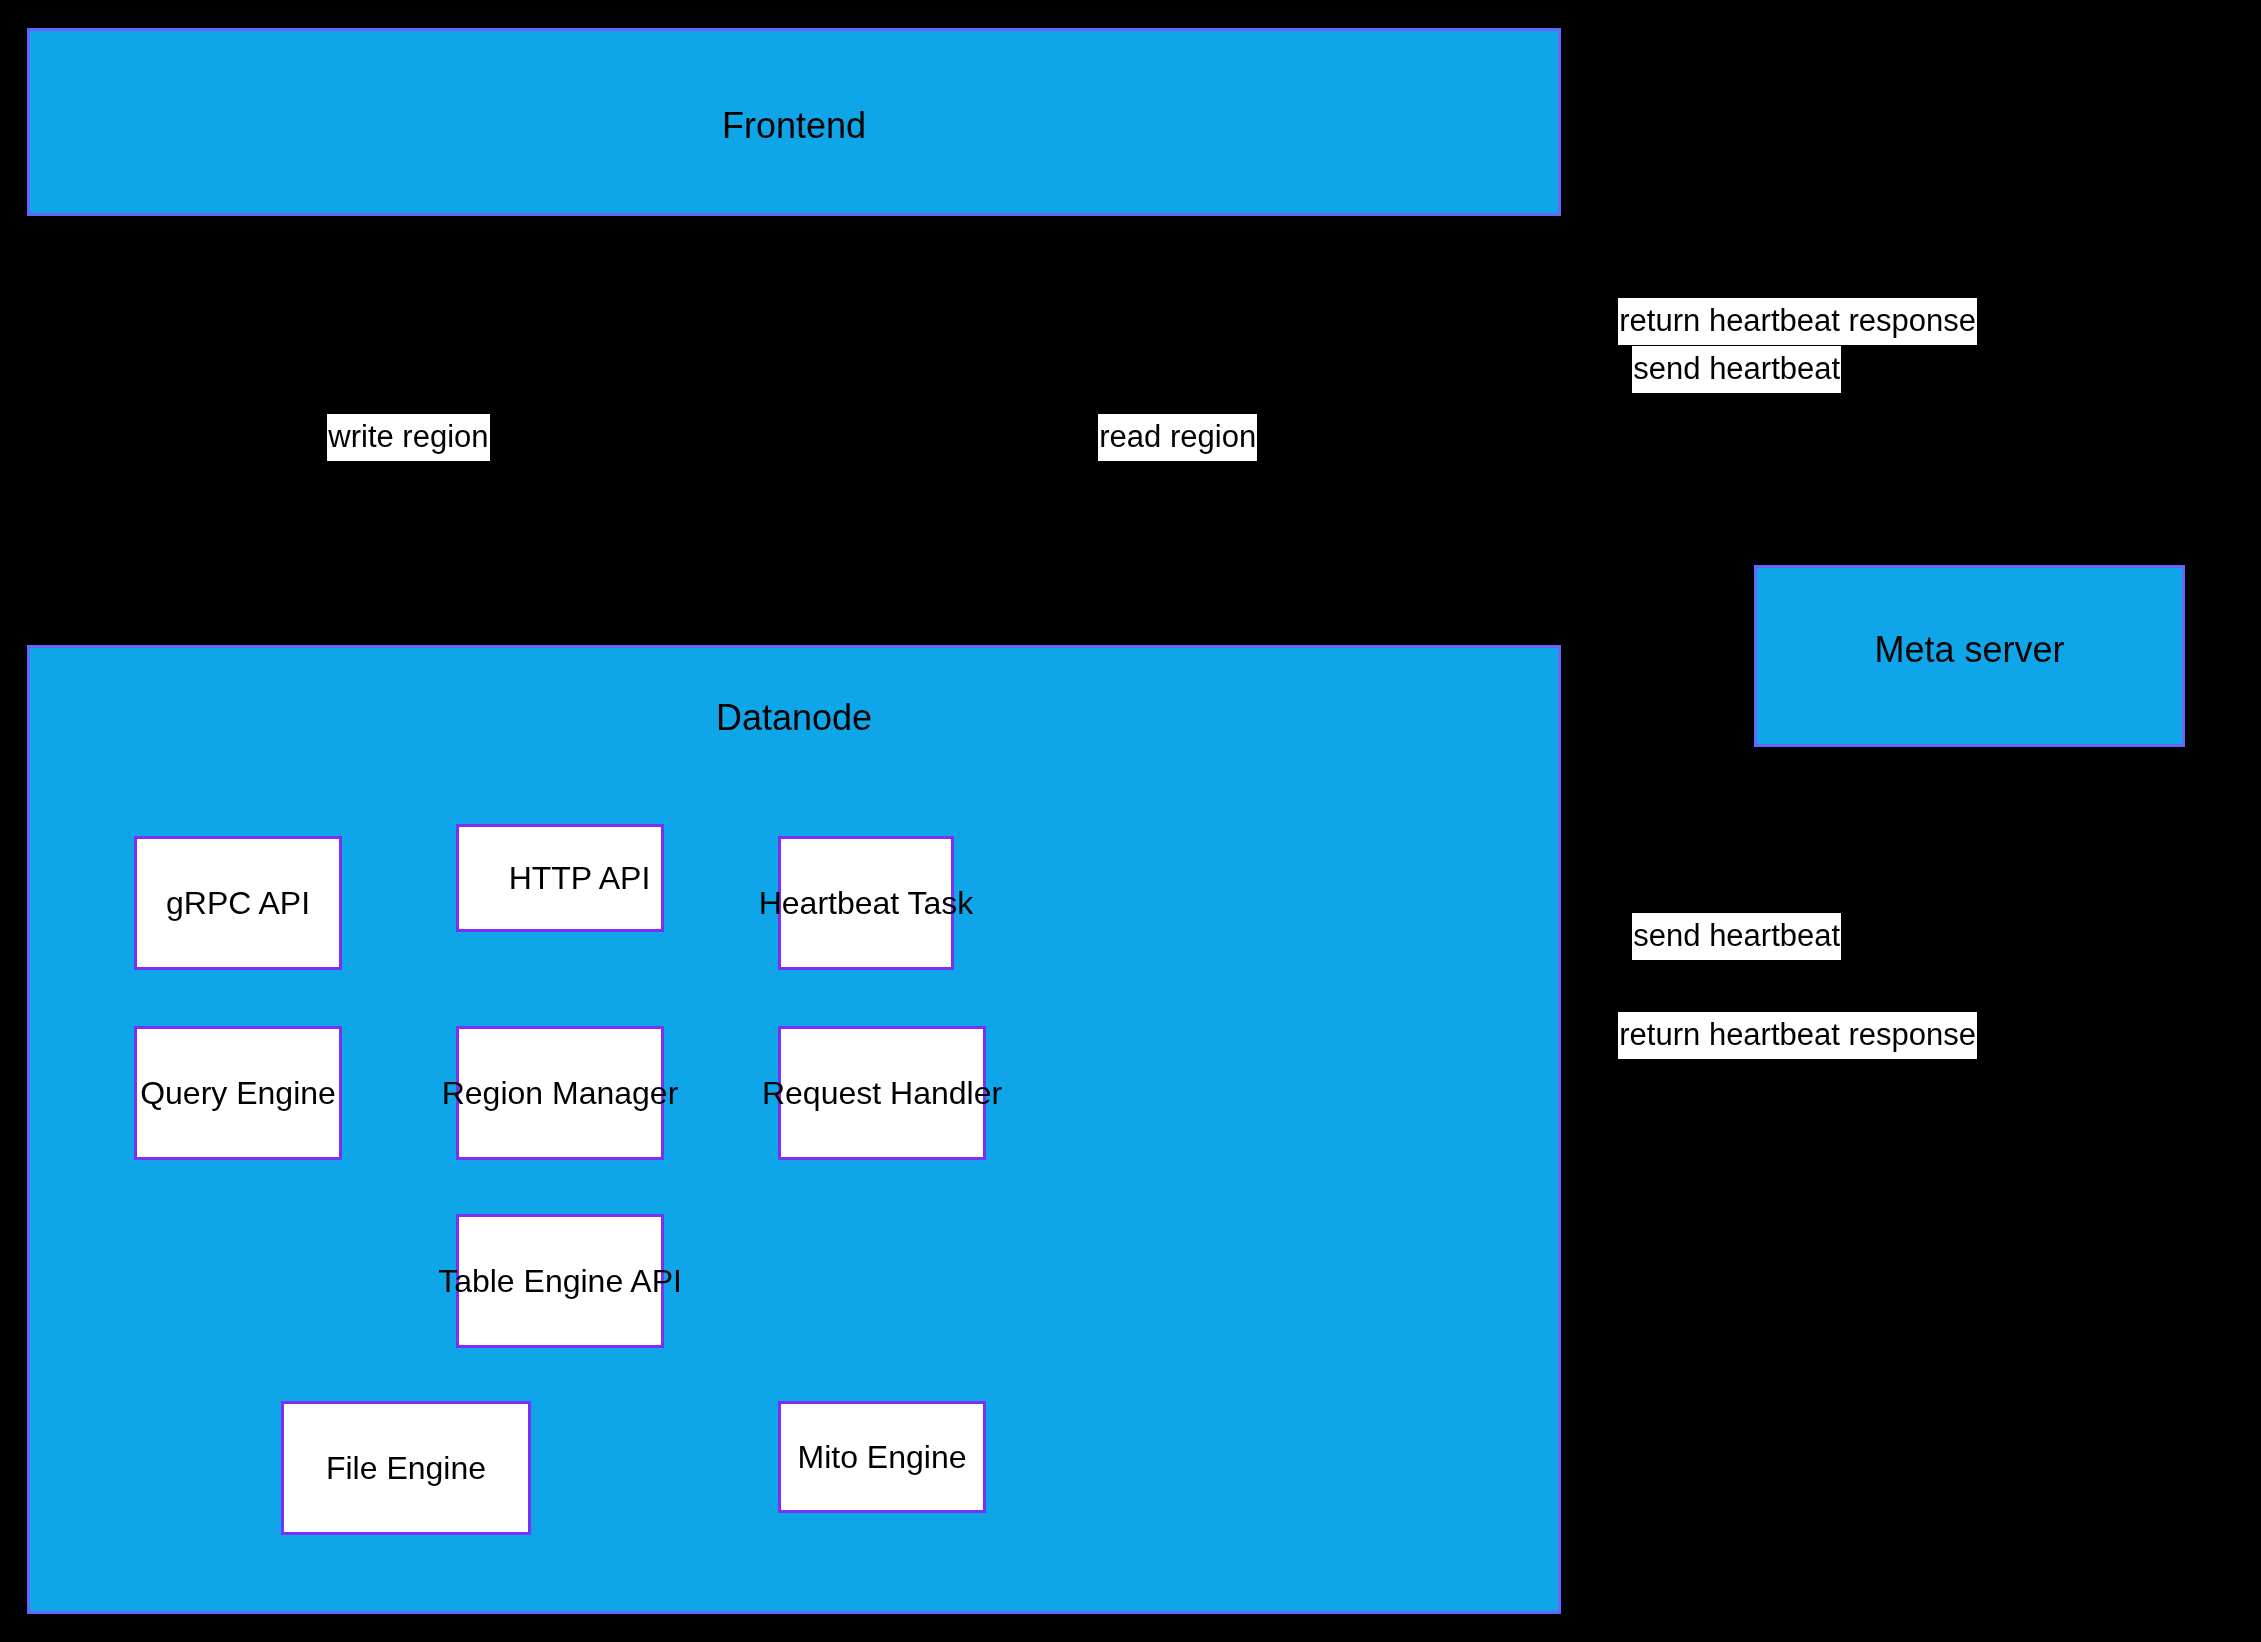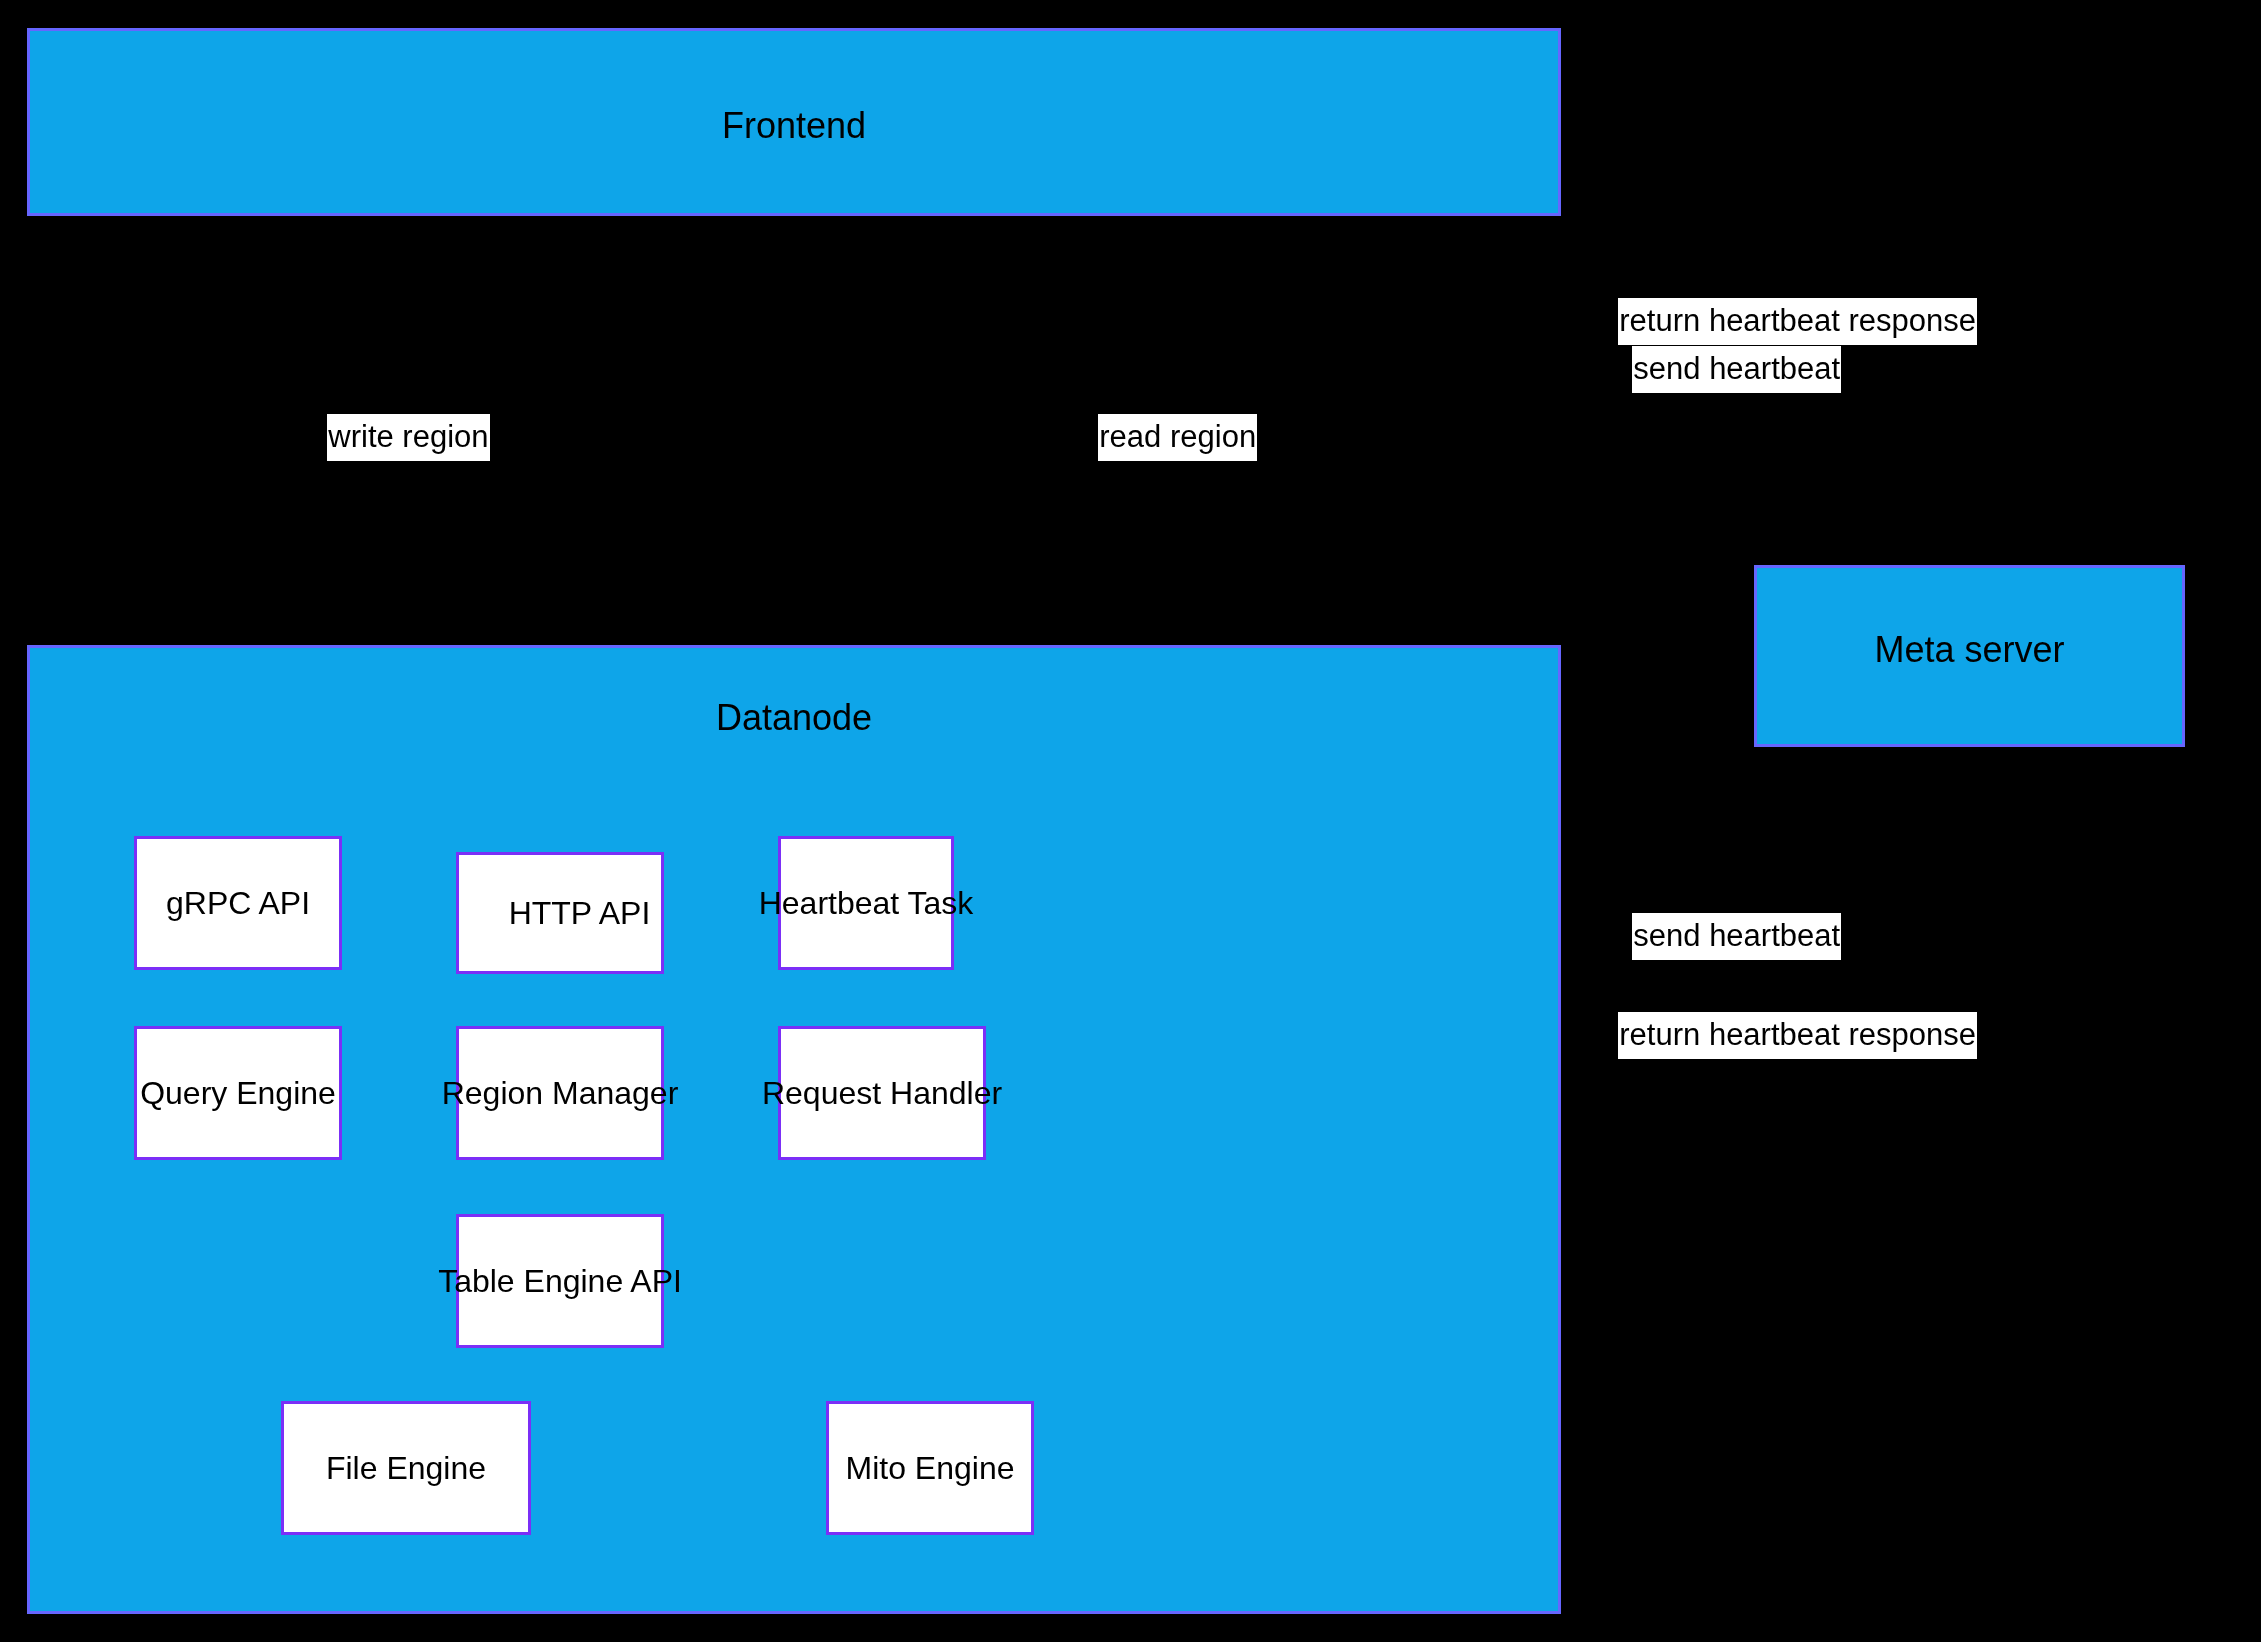--- a/index.html
+++ b/index.html
@@ -101,21 +101,21 @@
   <div class="node-outer" style="left:1754px; top:565px; width:431px; height:182px;">
     <div class="node-title" style="top:62px;">Meta server</div>
   </div>
 
   <div class="node-outer" style="left:27px; top:645px; width:1534px; height:969px;">
     <div class="node-title" style="top:50px;">Datanode</div>
 
     <div class="node-inner" style="left:104px; top:188px; width:208px; height:134px;">
       <span class="node-label">gRPC API</span>
     </div>
-    <div class="node-inner" style="left:426px; top:204px; width:208px; height:122px;padding-left:39px;">
+    <div class="node-inner" style="left:426px; top:176px; width:208px; height:108px;padding-left:39px;">
       <span class="node-label">HTTP API</span>
     </div>
     <div class="node-inner" style="left:748px; top:188px; width:176px; height:134px;">
       <span class="node-label">Heartbeat Task</span>
     </div>
 
     <div class="node-inner" style="left:104px; top:378px; width:208px; height:134px;">
       <span class="node-label">Query Engine</span>
     </div>
     <div class="node-inner" style="left:426px; top:378px; width:208px; height:134px;">
@@ -125,21 +125,21 @@
       <span class="node-label">Request Handler</span>
     </div>
 
     <div class="node-inner" style="left:426px; top:566px; width:208px; height:134px;">
       <span class="node-label">Table Engine API</span>
     </div>
 
     <div class="node-inner" style="left:251px; top:753px; width:250px; height:134px;">
       <span class="node-label">File Engine</span>
     </div>
-    <div class="node-inner" style="left:748px; top:753px; width:208px; height:134px;margin-left:48px;">
+    <div class="node-inner" style="left:748px; top:753px; width:208px; height:112px;">
       <span class="node-label">Mito Engine</span>
     </div>
   </div>
 
   <div class="edge-label" style="left:327px; top:414px;">write region</div>
 
   <div class="edge-label" style="left:1098px; top:414px;text-align:right;">read region</div>
 
   <div class="edge-label" style="left:1618px; top:298px;">return heartbeat response</div>
 

